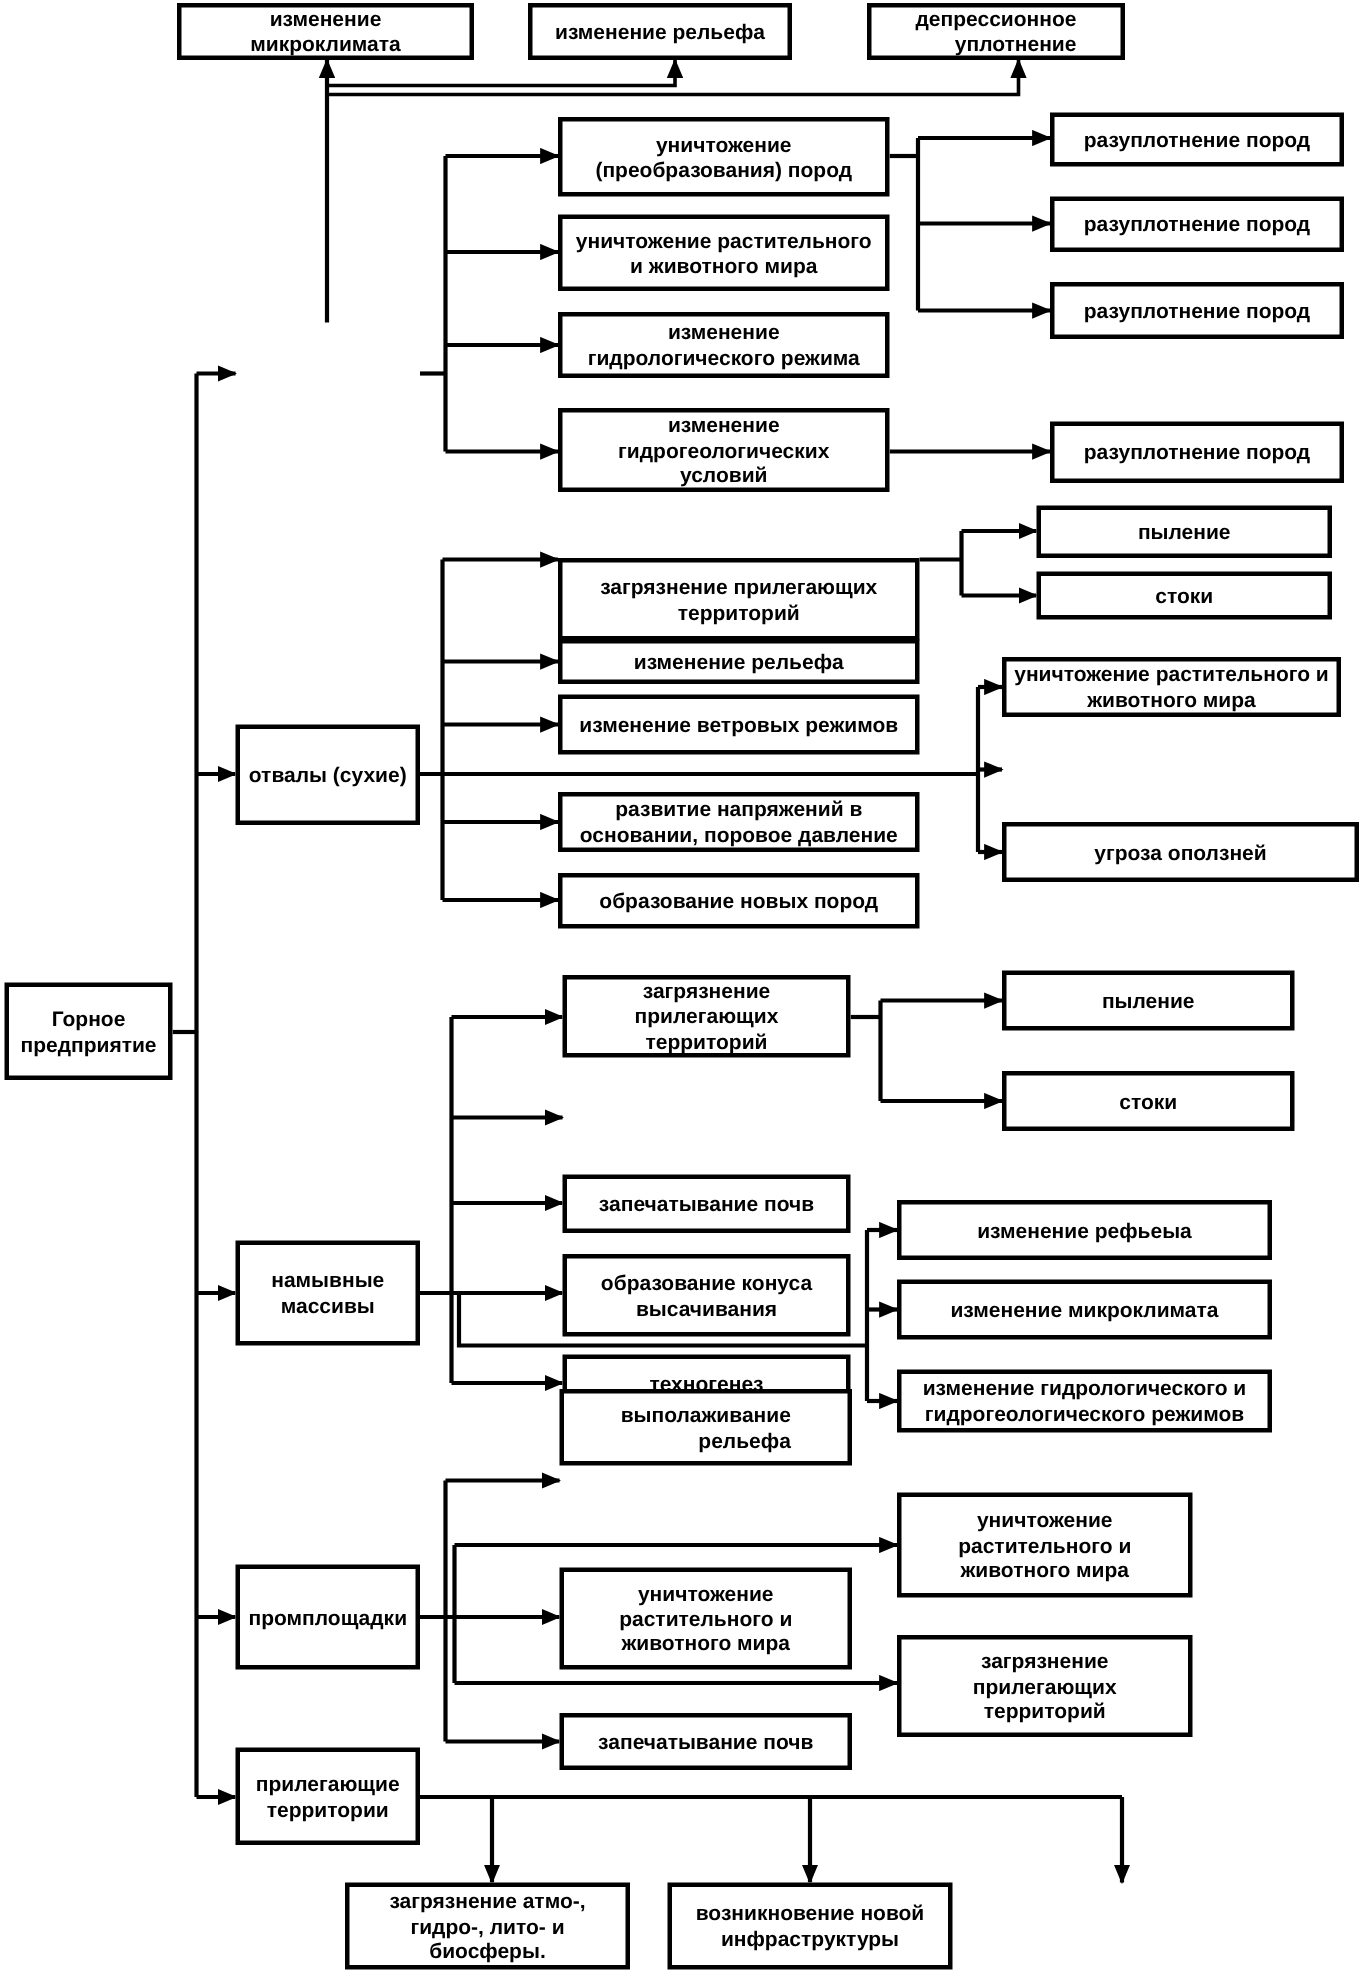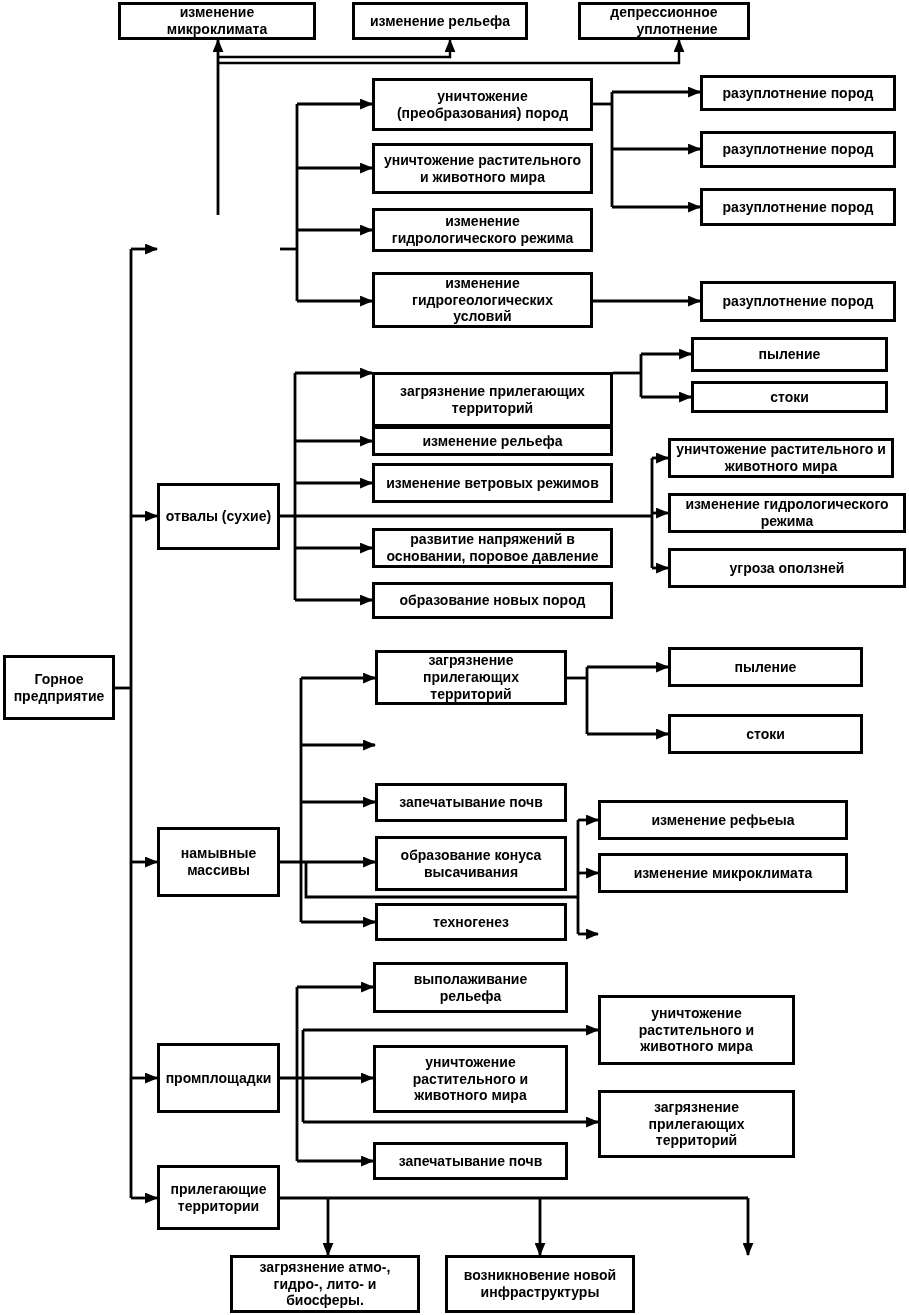--- a/index.html
+++ b/index.html
@@ -120,35 +120,35 @@
 территорий</div>
     <div class="node" style="left: 372px; top: 426px; width: 241px; height: 30px;">изменение рельефа</div>
     <div class="node" style="left: 372px; top: 463px; width: 241px; height: 40px;">изменение ветровых режимов</div>
     <div class="node" style="left: 372px; top: 528px; width: 241px; height: 40px;">развитие напряжений в
 основании, поровое давление</div>
     <div class="node" style="left: 372px; top: 582px; width: 241px; height: 37px;">образование новых пород</div>
     <div class="node" style="left: 691px; top: 337px; width: 197px; height: 35px;">пыление</div>
     <div class="node" style="left: 691px; top: 381px; width: 197px; height: 32px;">стоки</div>
     <div class="node" style="left: 668px; top: 438px; width: 226px; height: 40px;">уничтожение растительного и
 животного мира</div>
-    <div class="node" style="left: 668px; top: 493px; width: 238px; height: 40px;">изменение гидрологического
-режима</div>
     <div class="node" style="left: 668px; top: 548px; width: 238px; height: 40px;">угроза оползней</div>
     <div class="node" style="left: 375px; top: 650px; width: 192px; height: 55px;">загрязнение
 прилегающих
 территорий</div>
     <div class="node" style="left: 375px; top: 783px; width: 192px; height: 39px;">запечатывание почв</div>
     <div class="node" style="left: 375px; top: 836px; width: 192px; height: 55px;">образование конуса
 высачивания</div>
     <div class="node" style="left: 375px; top: 903px; width: 192px; height: 38px;">техногенез</div>
     <div class="node" style="left: 668px; top: 647px; width: 195px; height: 40px;">пыление</div>
     <div class="node" style="left: 668px; top: 714px; width: 195px; height: 40px;">стоки</div>
     <div class="node" style="left: 598px; top: 800px; width: 250px; height: 40px;">изменение рефьеыа</div>
     <div class="node" style="left: 598px; top: 853px; width: 250px; height: 40px;">изменение микроклимата</div>
-    <div class="node" style="left: 373px; top: 962px; width: 195px; height: 51px;">выполаживание
+    <div class="node" style="left: 598px; top: 913px; width: 250px; height: 42px;">изменение гидрологического и
+гидрогеологического режимов</div>
+    <div class="node" style="left: 373px; top: 926px; width: 195px; height: 51px; text-align: right;">выполаживание
 рельефа</div>
     <div class="node" style="left: 373px; top: 1045px; width: 195px; height: 68px;">уничтожение
 растительного и
 животного мира</div>
     <div class="node" style="left: 373px; top: 1142px; width: 195px; height: 38px;">запечатывание  почв</div>
     <div class="node" style="left: 598px; top: 995px; width: 197px; height: 70px;">уничтожение
 растительного и
 животного мира</div>
     <div class="node" style="left: 598px; top: 1090px; width: 197px; height: 68px;">загрязнение
 прилегающих

